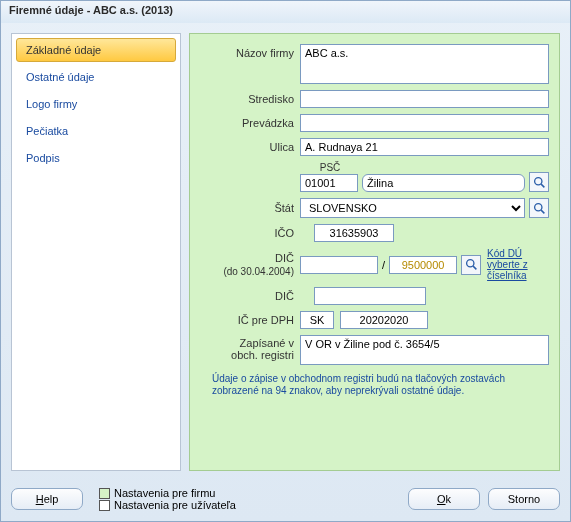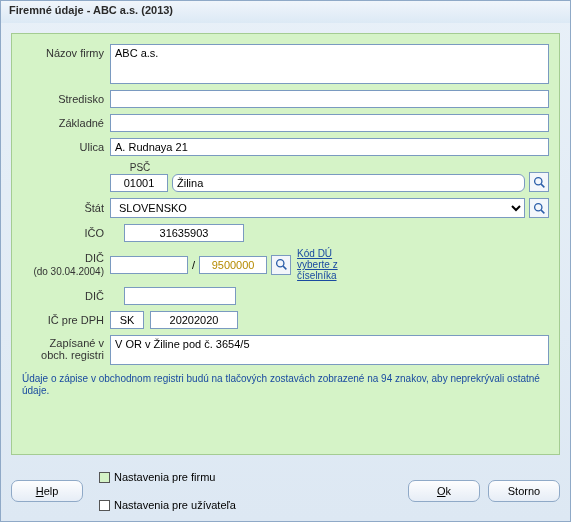--- a/index.html
+++ b/index.html
@@ -3,81 +3,88 @@
 <meta charset="utf-8">
 <style>
   * { box-sizing: border-box; font-family: Tahoma, Arial, sans-serif; font-size: 11px; }
   body { margin: 0; background: #fff; }
   .window { width: 571px; height: 522px; background: linear-gradient(#e8f0f8, #dde8f3); border: 1px solid #8fa9c7; display: flex; flex-direction: column; }
   .titlebar { height: 22px; background: linear-gradient(#f0f5fb, #dce9f5); padding: 3px 8px; color: #2a2a2a; font-weight: bold; }
   .content { flex: 1; padding: 10px; display: flex; gap: 8px; }
   .sidebar { width: 170px; background: #fff; border: 1px solid #b8c4d4; padding: 4px; display: flex; flex-direction: column; }
   .sidebar-item { padding: 6px 10px; color: #1a4ba0; cursor: pointer; border-radius: 3px; margin-bottom: 3px; }
   .sidebar-item.active { background: linear-gradient(#ffe79a, #ffc941); border: 1px solid #d6a93a; color: #333; padding: 5px 9px; }
-  .form-panel { flex: 1; background: #d5f3c7; border: 1px solid #a4cc92; padding: 10px 10px 6px 10px; position: relative; }
+  .form-panel { flex: 1; background: #d5f3c7; border: 1px solid #a4cc92; padding: 10px 10px 6px 22px; position: relative; }
   .row { display: flex; align-items: center; margin-bottom: 6px; }
   .label { width: 88px; text-align: right; padding-right: 6px; color: #333; }
   .label2 { width: 88px; text-align: right; padding-right: 6px; color: #333; line-height: 1.1; }
   input[type=text], textarea, select { border: 1px solid #7a9ac0; background: #fff; padding: 2px 4px; font-family: inherit; }
   textarea { resize: none; }
   .w-full { flex: 1; }
   .psc-mesto { display: flex; gap: 4px; align-items: flex-end; }
   .above-label { font-size: 10px; color: #333; display: block; text-align: center; margin-bottom: 1px; padding-left: 2px; }
   .icon-btn { width: 20px; height: 20px; border: 1px solid #7a9ac0; background: #f3f6fb; display: inline-flex; align-items: center; justify-content: center; cursor: pointer; }
   .yellow-input { background: #fff6c4; }
   .link { color: #1a4ba0; text-decoration: underline; cursor: pointer; font-size: 10px; line-height: 1.1; }
   .footnote { color: #1a4ba0; font-size: 10px; line-height: 1.2; margin-top: 8px; }
   .footer { padding: 6px 10px 10px 10px; display: flex; align-items: center; gap: 8px; }
   .btn { min-width: 72px; height: 22px; border: 1px solid #8fa9c7; background: linear-gradient(#fdfdfe, #e6edf6); border-radius: 7px; cursor: pointer; }
-  .legend { flex: 1; display: flex; flex-direction: column; gap: 16px; padding-left: 8px; text-align: right; }
+  .legend { flex: 1; display: flex; flex-direction: column; gap: 0; padding-left: 8px; text-align: right; }
   .legend-row { display: flex; align-items: center; gap: 4px; font-size: 10.5px; }
   .swatch { width: 11px; height: 11px; border: 1px solid #555; }
   .swatch.green { background: #d5f3c7; }
   .swatch.white { background: #fff; }
   select { appearance: auto; }
 </style>
 </head>
 <body>
 
 <div class="window">
   <div class="titlebar">
     <span>Firemné údaje - ABC a.s. (2013)</span>
   </div>
 
   <div class="content">
 
+    <div class="sidebar">
+      <div class="sidebar-item active"><span>Základné údaje</span></div>
+      <div class="sidebar-item"><span>Ostatné údaje</span></div>
+      <div class="sidebar-item"><span>Logo firmy</span></div>
+      <div class="sidebar-item"><span>Pečiatka</span></div>
+      <div class="sidebar-item"><span>Podpis</span></div>
+    </div>
 
     <div class="form-panel">
 
       <div class="row" style="align-items:flex-start">
         <div class="label" style="padding-top:3px">Názov firmy</div>
         <textarea class="w-full" rows="3" style="height: 40px;">ABC a.s.</textarea>
       </div>
 
       <div class="row">
         <div class="label">Stredisko</div>
         <input type="text" class="w-full" value="" style="">
       </div>
 
       <div class="row">
-        <div class="label">Základné</div>
+        <div class="label">Prevádzka</div>
         <input type="text" class="w-full" value="" style="">
       </div>
 
       <div class="row">
         <div class="label">Ulica</div>
         <input type="text" class="w-full" value="A. Rudnaya 21" style="">
       </div>
 
       <div class="row">
         <div class="label"></div>
         <div class="psc-mesto" style="flex:1">
           <div>
             <span class="above-label">PSČ</span>
-            <input type="text" style="width: 58px; text-align: center;" value="01001">
+            <input type="text" style="width: 58px; text-align: left;" value="01001">
           </div>
           <div style="flex:1">
             <input type="text" style="width: 100%; border-radius: 6px;" value="Žilina">
           </div>
           <span class="icon-btn">
             <svg width="13" height="13" viewBox="0 0 16 16">
                 <circle cx="6.5" cy="6.5" r="4.5" fill="none" stroke="#2a5da8" stroke-width="1.6"></circle>
                 <line x1="10" y1="10" x2="14" y2="14" stroke="#2a5da8" stroke-width="1.8"></line>
               </svg>
           </span>
@@ -93,21 +100,21 @@
         <span class="icon-btn">
           <svg width="13" height="13" viewBox="0 0 16 16">
               <circle cx="6.5" cy="6.5" r="4.5" fill="none" stroke="#2a5da8" stroke-width="1.6"></circle>
               <line x1="10" y1="10" x2="14" y2="14" stroke="#2a5da8" stroke-width="1.8"></line>
             </svg>
         </span>
       </div>
 
       <div class="row">
         <div class="label">IČO</div>
-        <input type="text" style="width: 120px; text-align: center; margin-left: 14px;" value="31635903">
+        <input type="text" style="width: 80px; text-align: center; margin-left: 14px;" value="31635903">
       </div>
 
       <div class="row">
         <div class="label2">
           <span>DIČ</span><br>
           <span style="font-size:10px">(do 30.04.2004)</span>
         </div>
         <input type="text" style="width: 78px;" value="">
         <span style="padding:0 4px">/</span>
         <input type="text" class="yellow-input" style="width: 68px; text-align: center; color: rgb(181, 138, 0);" value="9500000">

